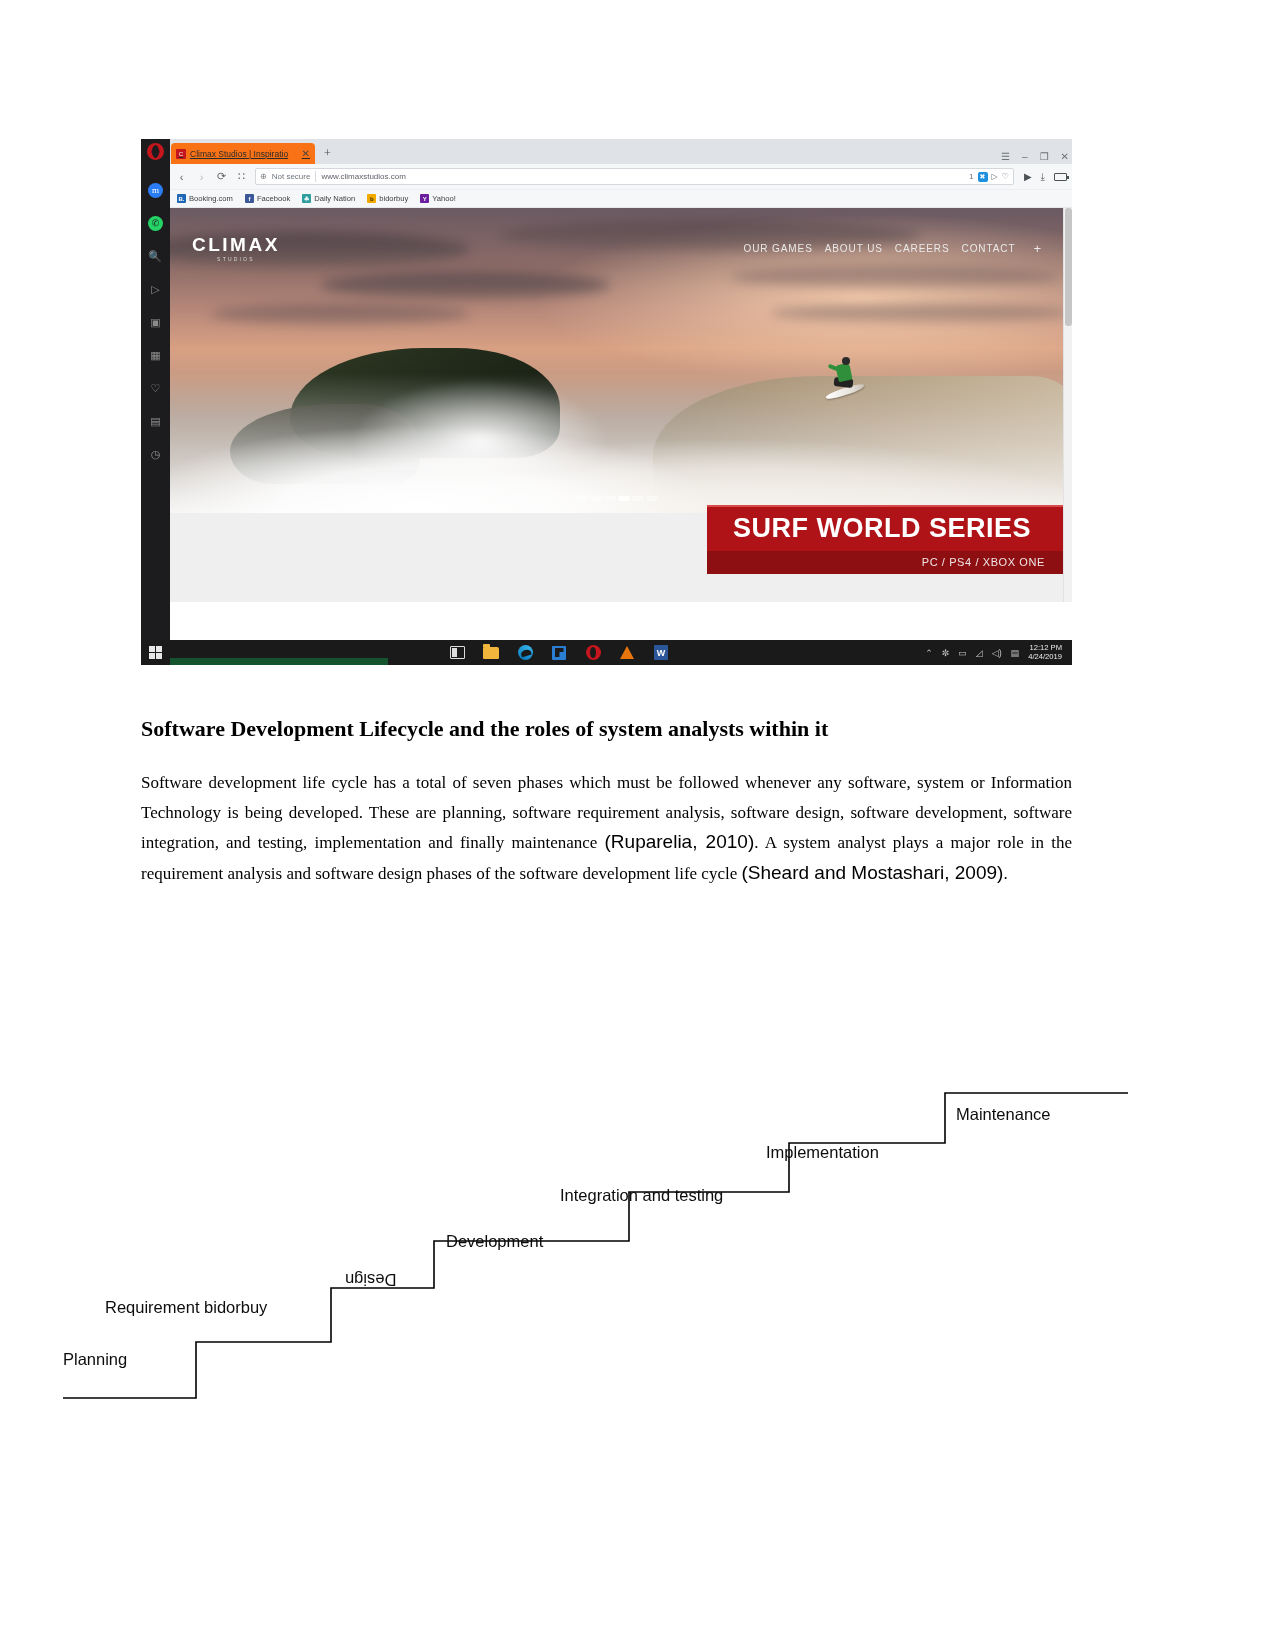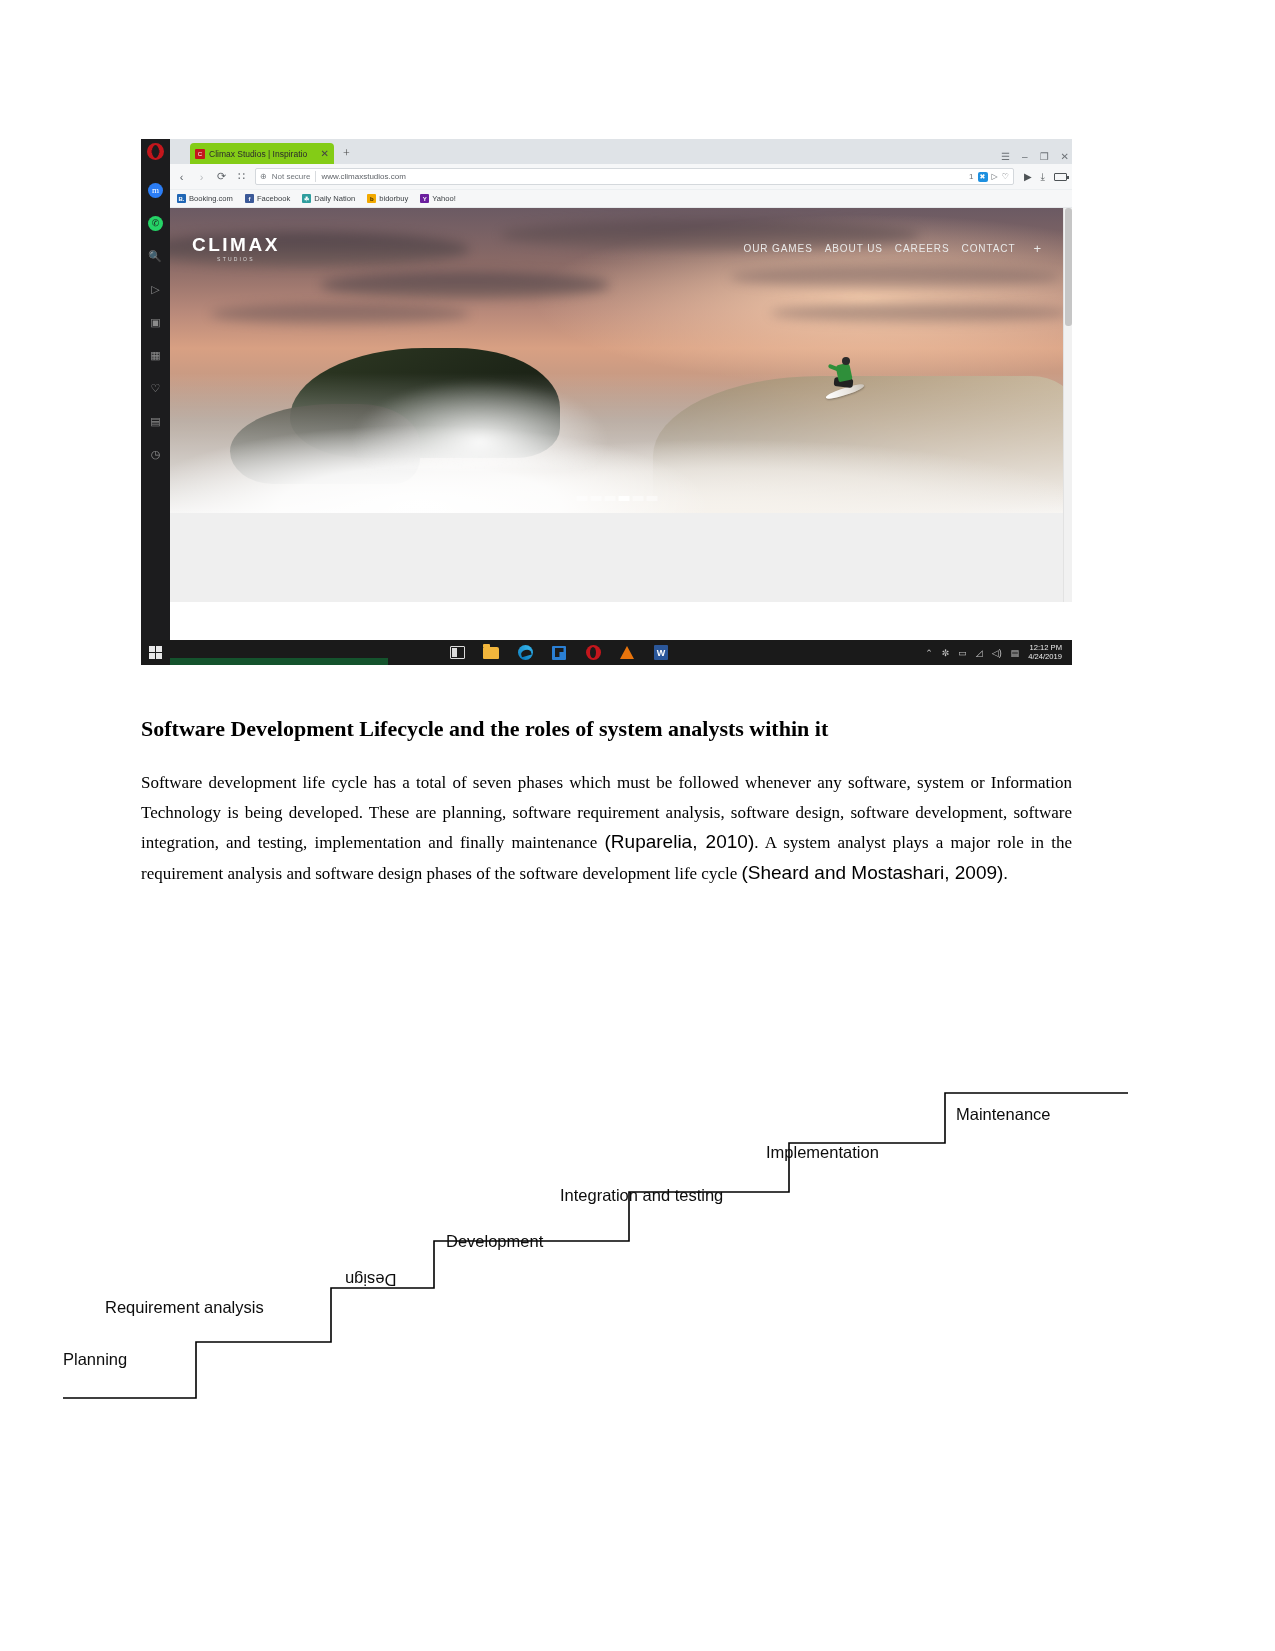--- a/index.html
+++ b/index.html
@@ -54,24 +54,24 @@
   
   .brw { position: absolute; left: 29px; top: 0; right: 0; bottom: 0; background: #fff; }
 
   
   .tabstrip {
     height: 25px; background: #dfe3e7;
     display: flex; align-items: flex-end; position: relative;
   }
   .tab {
     display: flex; align-items: center; gap: 4px;
-    height: 21px; width: 144px; margin-left: 20px;
-    background: #84cc16; border-radius: 4px 4px 0 0;
+    height: 21px; width: 144px; margin-left: 1px;
+    background: #f97316; border-radius: 4px 4px 0 0;
     padding: 0 5px; font-family: "Liberation Sans", sans-serif;
-    font-size: 8.5px; color: #2b2b2b; white-space: nowrap; overflow: hidden;
+    font-size: 8.5px; color: #2b2b2b; white-space: nowrap; overflow: hidden; text-decoration: underline;
   }
   .tab-fav { width: 10px; height: 10px; background: #c4161c; flex: 0 0 auto; border-radius:1px;
              color:#fff; font-size:6px; display:flex; align-items:center; justify-content:center; }
   .tab-title { flex: 1; overflow: hidden; text-overflow: clip; }
   .tab-x { font-size: 10px; color: #444; flex: 0 0 auto; }
   .tab-new { font-size: 12px; color: #4a4a4a; margin-left: 9px; margin-bottom: 3px; }
   .win-ctl {
     position: absolute; right: 3px; bottom: 2px;
     display: flex; align-items: center; gap: 12px;
     font-family: "Liberation Sans", sans-serif; color: #6d7277; font-size: 10px;
@@ -456,20 +456,24 @@
         </div>
         <div class="nav-links">
           <span class="nav-link">OUR GAMES</span>
           <span class="nav-link">ABOUT US</span>
           <span class="nav-link">CAREERS</span>
           <span class="nav-link">CONTACT</span>
           <span class="nav-plus">+</span>
         </div>
       </div>
 
+      <div class="banner">
+        <div class="banner-top">SURF WORLD SERIES</div>
+        <div class="banner-bot">PC / PS4 / XBOX ONE</div>
+      </div>
 
       <div class="pg-scroll">
         <div class="pg-thumb"></div>
       </div>
     </div>
 
   </div>
 
   <div class="taskbar">
     <div class="start">
@@ -525,19 +529,19 @@
   <h3 class="sub">Software Development Lifecycle and the roles of system analysts within it</h3>
   <p class="body"><span>Software development life cycle has a total of seven phases which must be followed whenever any software, system or Information Technology is being developed. These are planning, software requirement analysis, software design, software development, software integration, and testing, implementation and finally maintenance </span><span class="cite">(Ruparelia, 2010)</span><span>. A system analyst plays a major role in the requirement analysis and software design phases of the software development life cycle </span><span class="cite">(Sheard and Mostashari, 2009)</span><span>.</span></p>
 </div>
 
 <div class="stairs">
   <svg class="stair-svg" width="1275" height="400" viewBox="0 0 1275 400">
     <polyline points="63,368 196,368 196,312 331,312 331,258 434,258 434,211 629,211 629,162 789,162 789,113 945,113 945,63 1128,63" fill="none" stroke="#000000" stroke-width="1.6"></polyline>
   </svg>
 
   <span class="slabel" style="left:63px;  top:320px;">Planning</span>
-  <span class="slabel" style="left:105px; top:268px;">Requirement analysis</span>
+  <span class="slabel" style="left:105px; top:268px;">Requirement bidorbuy</span>
   <span class="slabel flip" style="left:345px; top:240px;">Design</span>
   <span class="slabel" style="left:446px; top:202px;">Development</span>
   <span class="slabel" style="left:560px; top:156px;">Integration and testing</span>
   <span class="slabel" style="left:766px; top:113px;">Implementation</span>
   <span class="slabel" style="left:956px; top:29px;margin-top:46px;">Maintenance</span>
 </div>
 
 </body></html>

